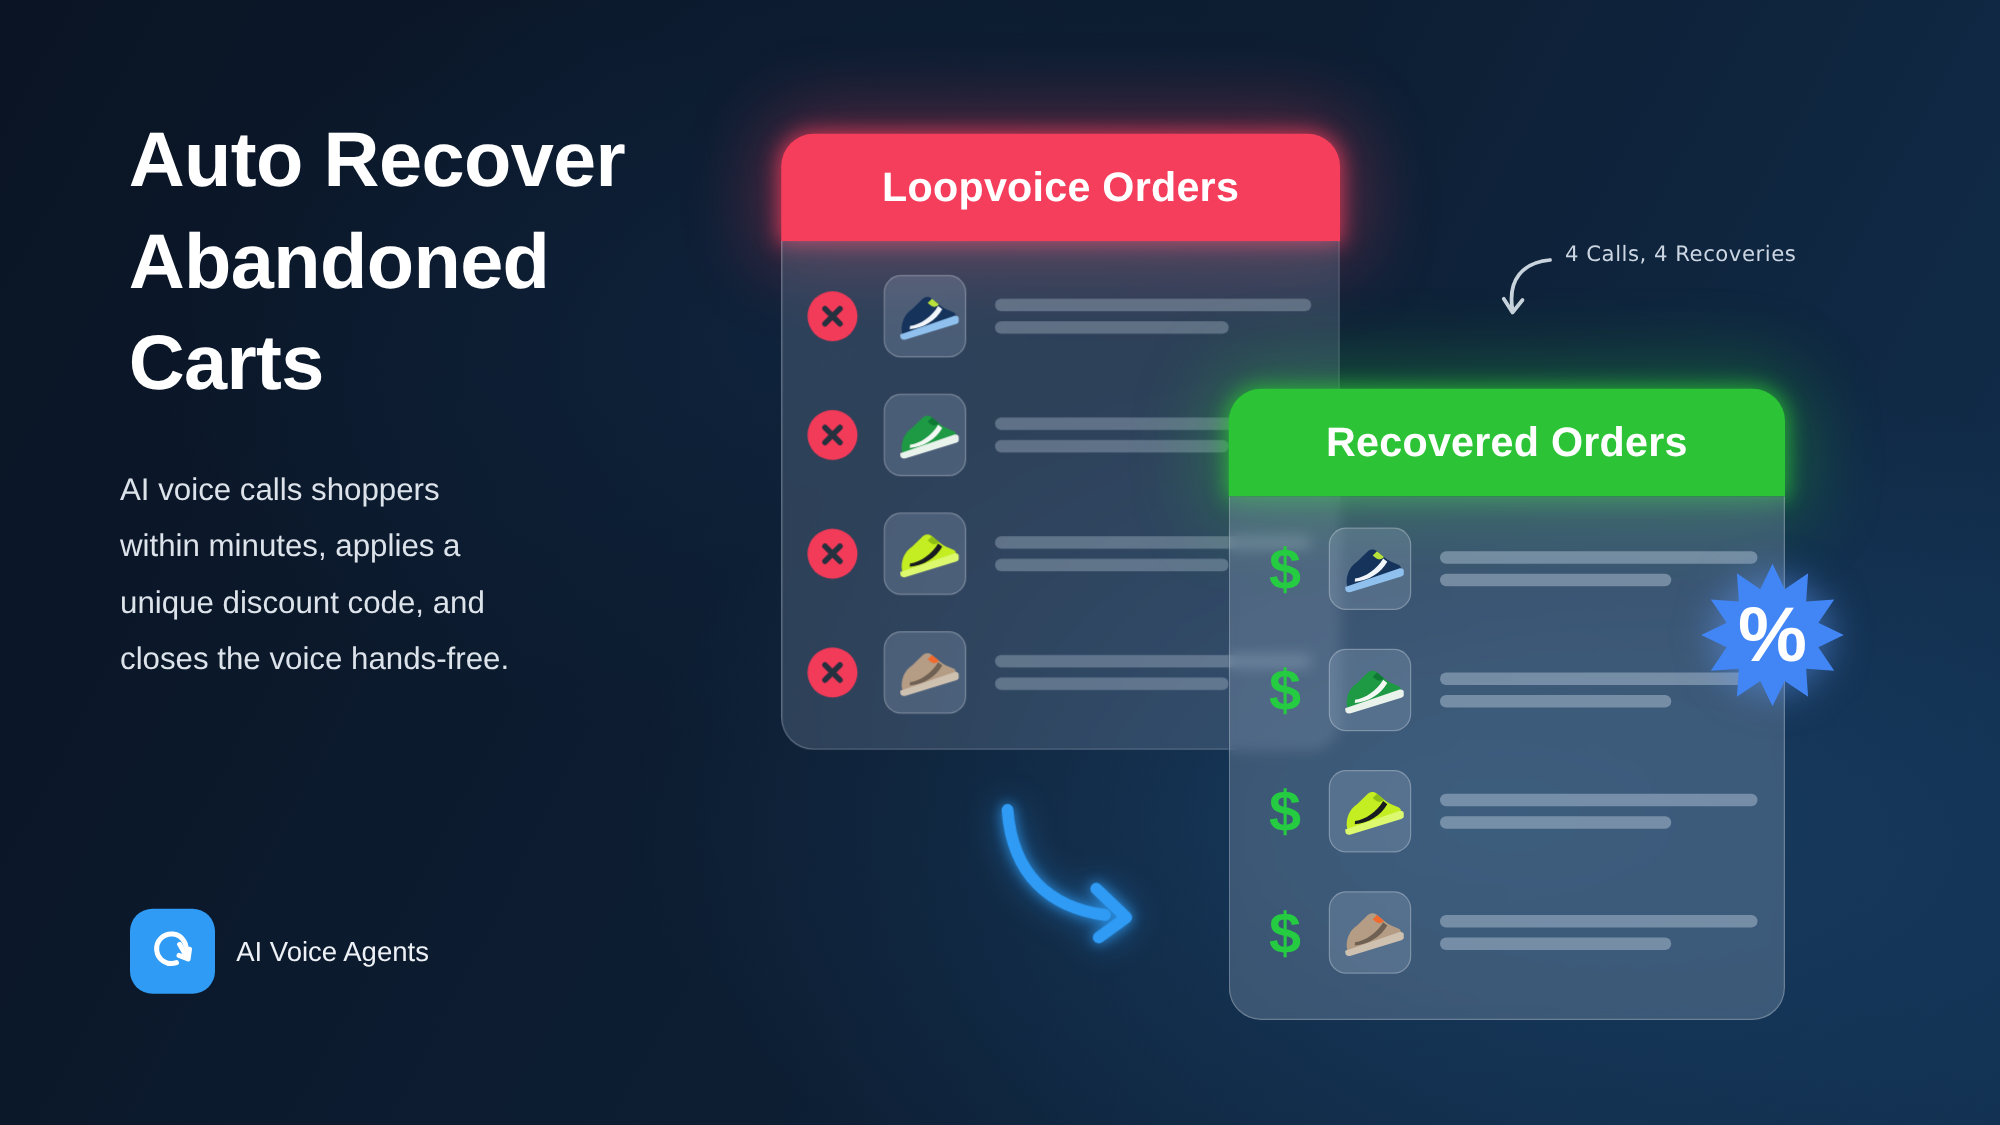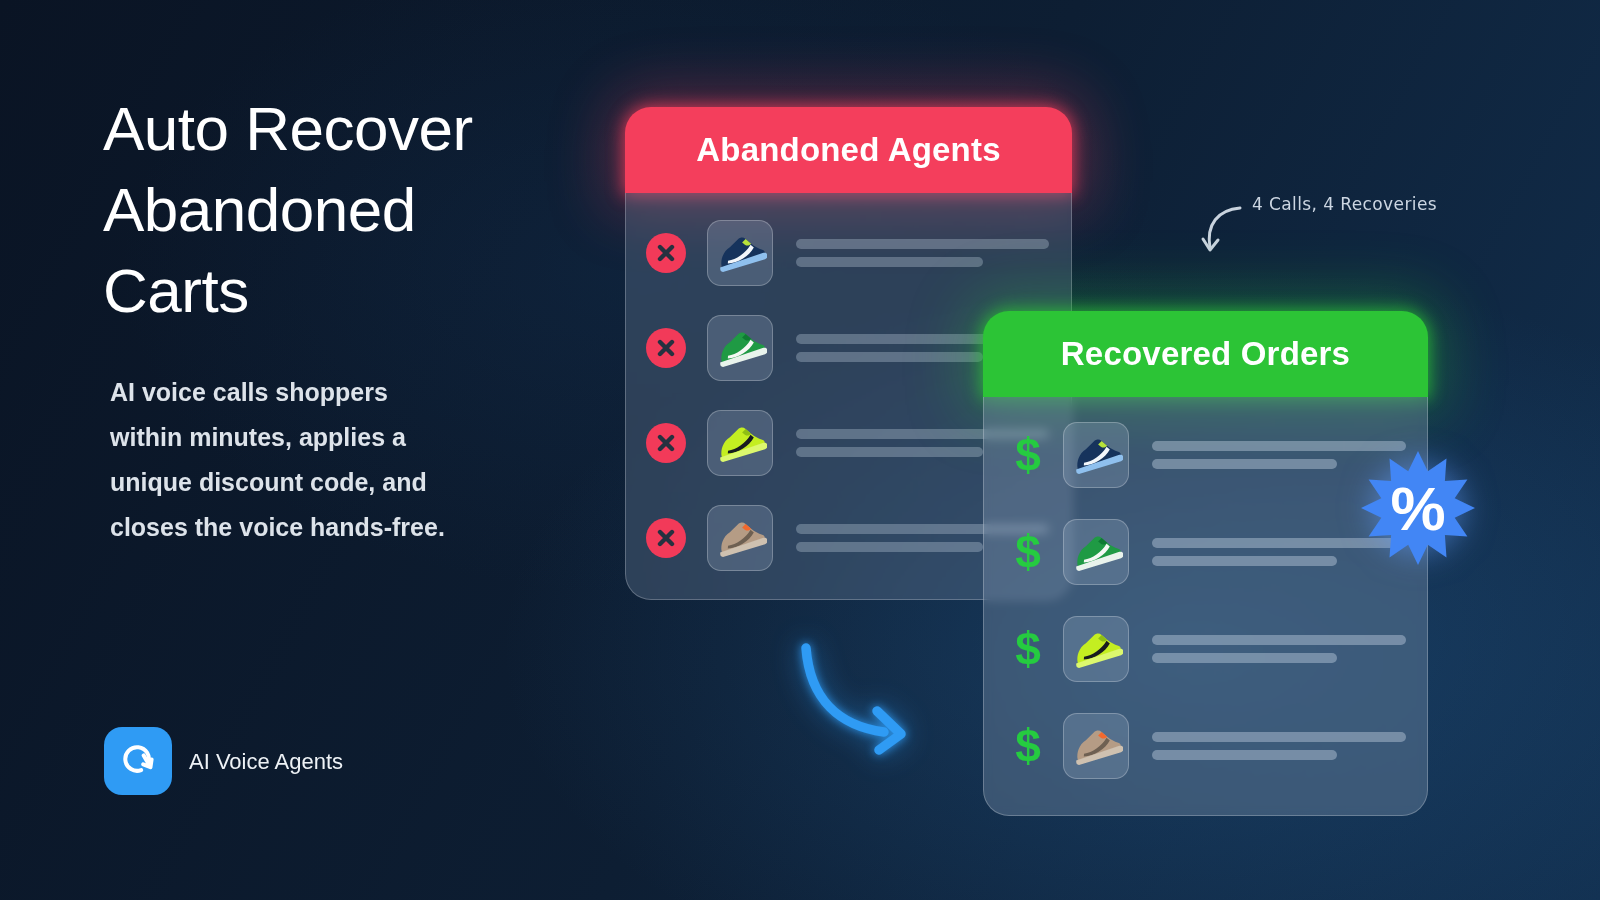--- a/index.html
+++ b/index.html
@@ -5,23 +5,23 @@
   html,body{margin:0;padding:0;background:#06101e;}
   .canvas{
     position:relative;width:1600px;height:900px;overflow:hidden;
     font-family:"Liberation Sans",sans-serif;
     background:
       radial-gradient(1100px 620px at 74% 72%, rgba(38,96,150,.38), rgba(38,96,150,0) 62%),
       radial-gradient(800px 500px at 40% 30%, rgba(20,52,88,.30), rgba(20,52,88,0) 65%),
       linear-gradient(118deg,#0a1424 0%,#0d1e33 52%,#123050 100%);
   }
   
-  .hero-title{position:absolute;left:103px;top:88px;color:#ffffff;font-weight:400;
+  .hero-title{position:absolute;left:103px;top:88px;color:#ffffff;font-weight:700;
     font-size:62px;line-height:81px;letter-spacing:-.5px;}
-  .hero-desc{position:absolute;left:110px;top:370px;color:#dde3ea;font-size:25px;line-height:45px;font-weight:700;}
+  .hero-desc{position:absolute;left:96px;top:370px;color:#dde3ea;font-size:25px;line-height:45px;font-weight:400;}
   
   .brand{position:absolute;left:104px;top:727px;display:flex;align-items:center;gap:17px;}
   .brand-logo{width:68px;height:68px;border-radius:18px;background:#2f9bf4;display:flex;align-items:center;justify-content:center;}
   .brand-name{color:#ffffff;font-size:30px;font-weight:700;line-height:34px;}
   .brand-tagline{color:#eef2f6;font-size:22px;font-weight:400;line-height:29px;}
   
   .card{position:absolute;border-radius:26px;}
   .card-header{height:86px;border-radius:26px 26px 0 0;display:flex;align-items:center;justify-content:center;
     color:#fff;font-size:33px;font-weight:700;letter-spacing:.2px;}
   .card-body{border-radius:0 0 26px 26px;border:1.5px solid rgba(255,255,255,.24);border-top:none;
@@ -89,21 +89,21 @@
         </svg>
       </span>
     </div>
     <div>
       <div class="brand-tagline">AI Voice Agents</div>
     </div>
   </div>
 
   <div class="card abandoned">
     <div class="card-header">
-      <span>Abandoned Agents</span>
+      <span>Loopvoice Orders</span>
     </div>
     <div class="card-body">
 
       <div class="order-row">
         <span class="x-badge">
           <svg width="18" height="18" viewBox="0 0 18 18">
               <path d="M3 3 L15 15 M15 3 L3 15" stroke="#263140" stroke-width="4.4" stroke-linecap="round"></path>
             </svg>
         </span>
         <span class="thumb">

